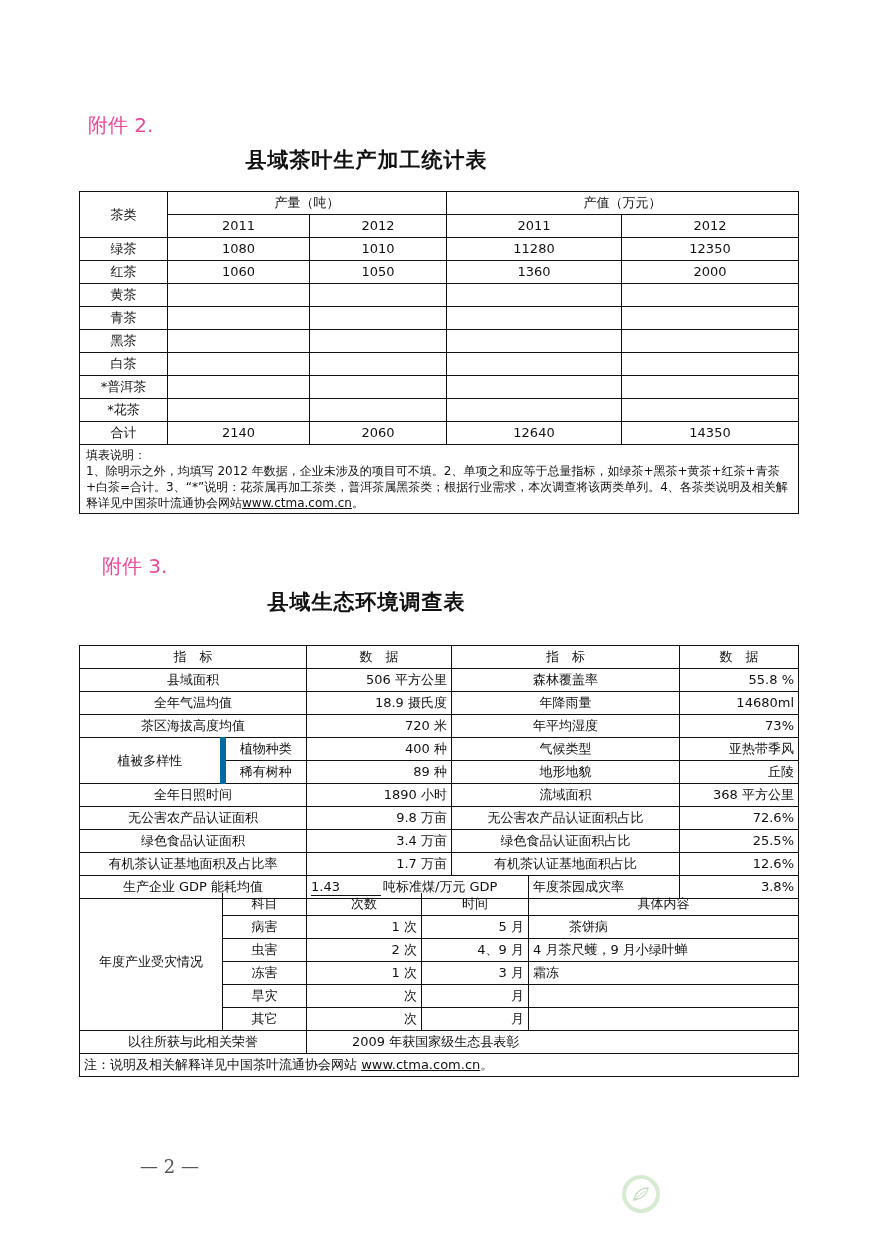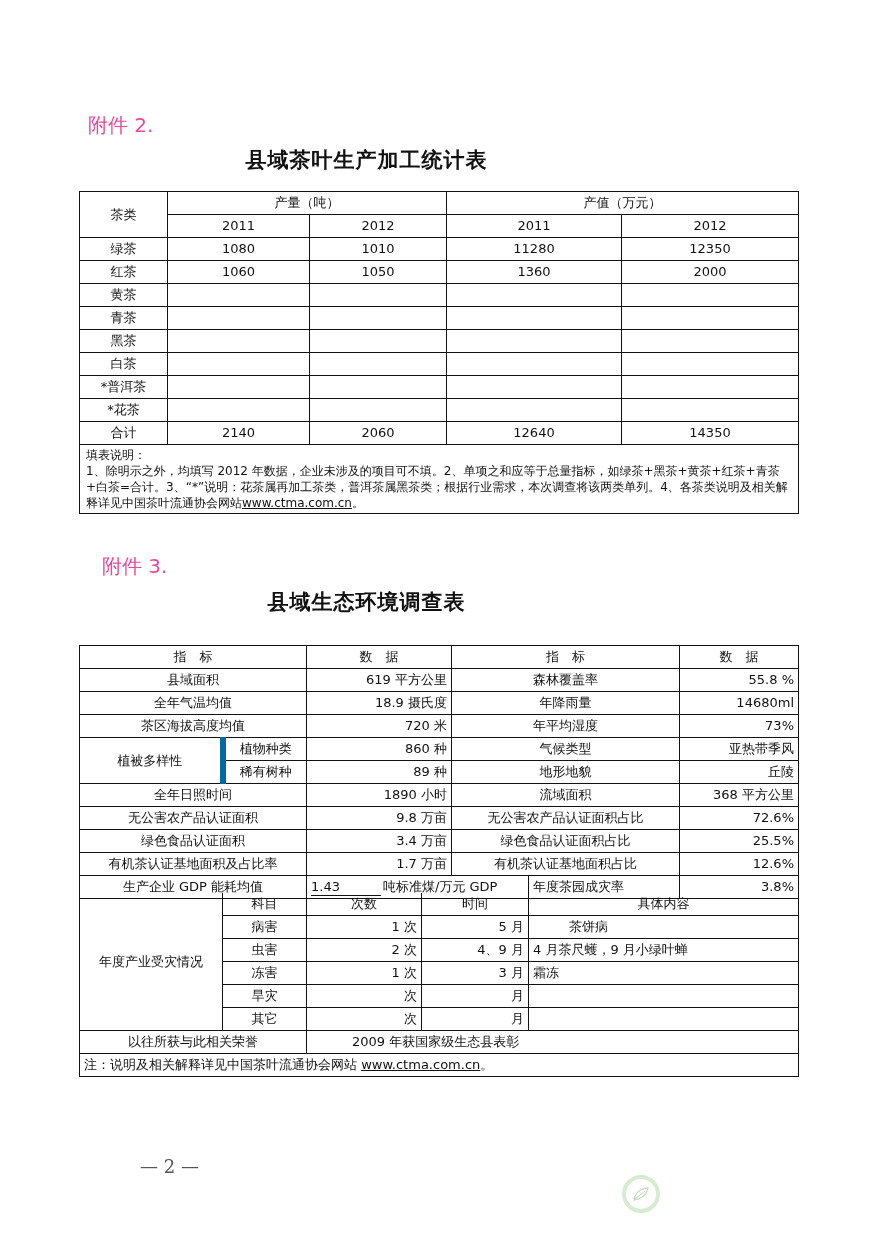--- a/index.html
+++ b/index.html
@@ -135,40 +135,40 @@
   </colgroup>
   <tbody>
       <tr>
     <td class="c" colspan="2">指　标</td>
     <td class="c" colspan="2">数　据</td>
     <td class="c" colspan="3">指　标</td>
     <td class="c">数　据</td>
   </tr>
   <tr>
     <td class="c" colspan="2">县域面积</td>
-    <td class="r" colspan="2">619 平方公里</td>
+    <td class="r" colspan="2">506 平方公里</td>
     <td class="c" colspan="3">森林覆盖率</td>
     <td class="r">55.8 %</td>
   </tr>
   <tr>
     <td class="c" colspan="2">全年气温均值</td>
     <td class="r" colspan="2">18.9 摄氏度</td>
     <td class="c" colspan="3">年降雨量</td>
     <td class="r">14680ml</td>
   </tr>
   <tr>
     <td class="c" colspan="2">茶区海拔高度均值</td>
     <td class="r" colspan="2">720 米</td>
     <td class="c" colspan="3">年平均湿度</td>
     <td class="r">73%</td>
   </tr>
   <tr>
     <td class="c" rowspan="2" style="border-right:6px solid #0369a1">植被多样性</td>
     <td class="c">植物种类</td>
-    <td class="r" colspan="2">860 种</td>
+    <td class="r" colspan="2">400 种</td>
     <td class="c" colspan="3">气候类型</td>
     <td class="r">亚热带季风</td>
   </tr>
   <tr>
     <td class="c">稀有树种</td>
     <td class="r" colspan="2">89 种</td>
     <td class="c" colspan="3">地形地貌</td>
     <td class="r">丘陵</td>
   </tr>
   <tr>

